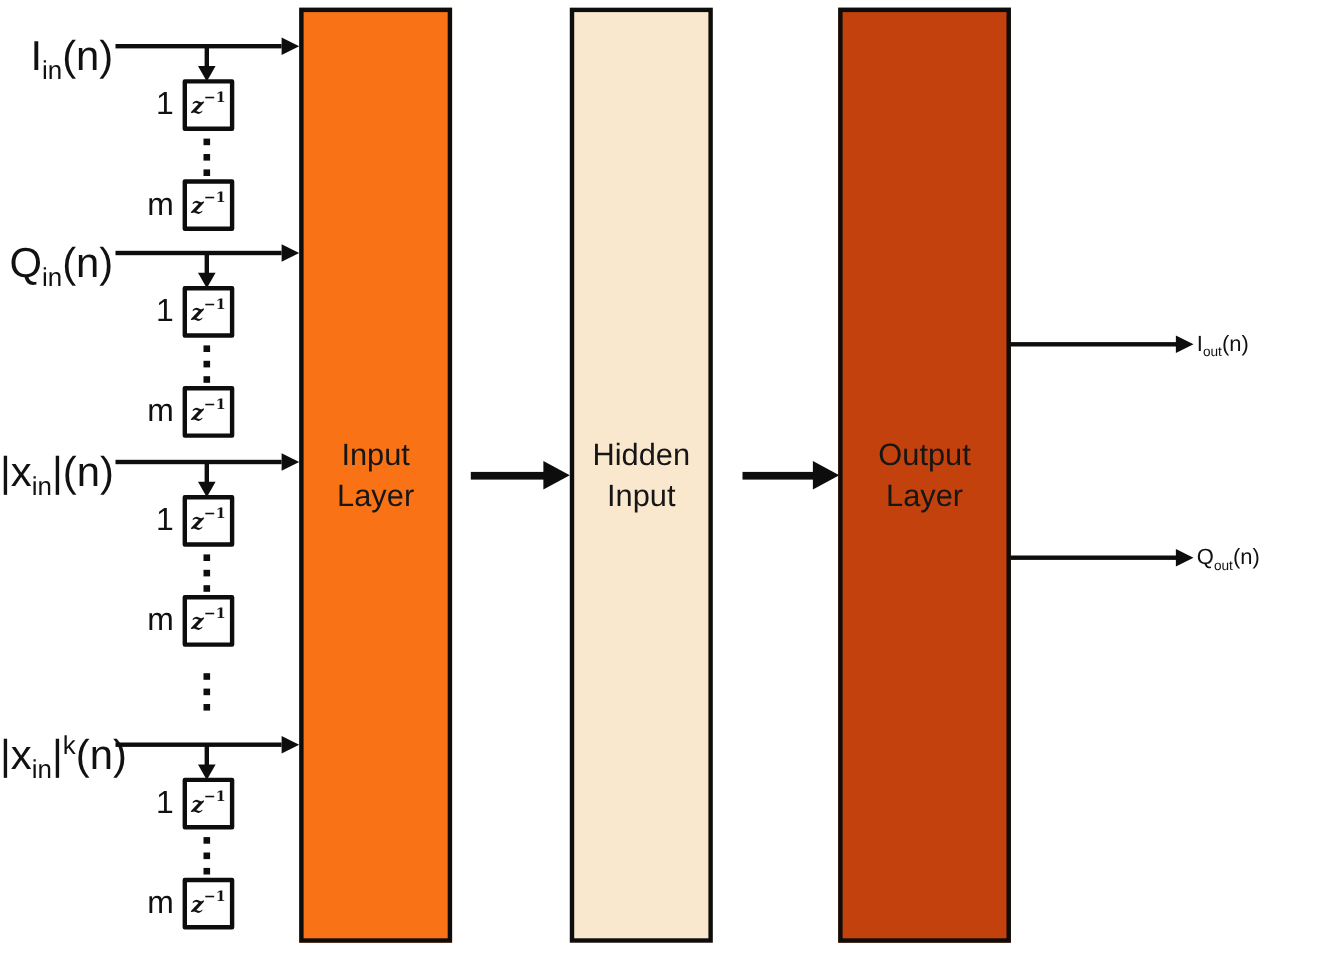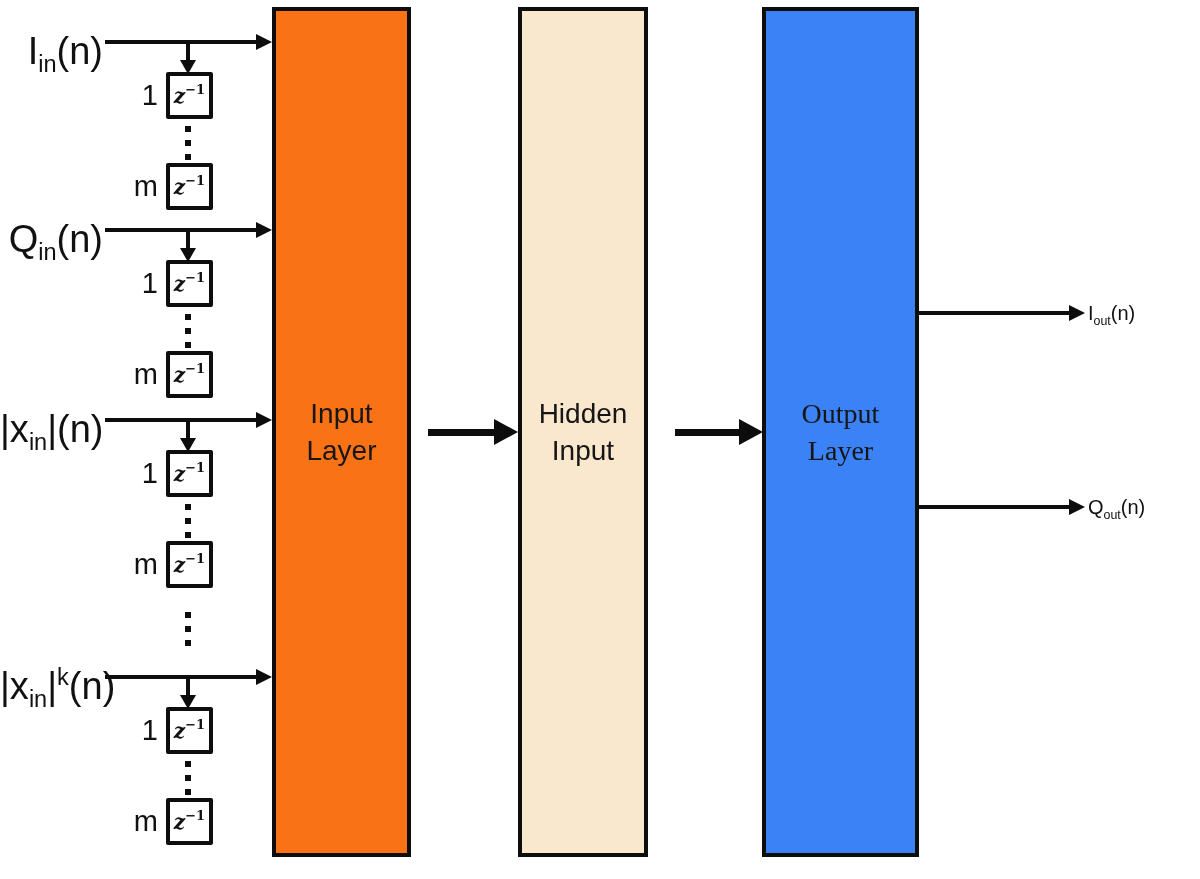--- a/index.html
+++ b/index.html
@@ -91,21 +91,21 @@
       <div>Input</div>
       <div>Layer</div>
     </div>
   </div>
   <div class="layer" style="left: 518px; width: 130px; background: rgb(249, 231, 206);">
     <div class="layer-label">
       <div>Hidden</div>
       <div>Input</div>
     </div>
   </div>
-  <div class="layer" style="left: 762px; width: 157px; background: #3b82f6; font-family: Liberation Serif, serif;">
+  <div class="layer" style="left: 762px; width: 157px; background: #c2410c;">
     <div class="layer-label">
       <div>Output</div>
       <div>Layer</div>
     </div>
   </div>
 
   <div class="hline thick" style="left:428px; top:429px; width:68px;"></div>
   <div class="tri-right big" style="left:494px; top:419px;"></div>
 
   <div class="hline thick" style="left:675px; top:429px; width:66px;"></div>

